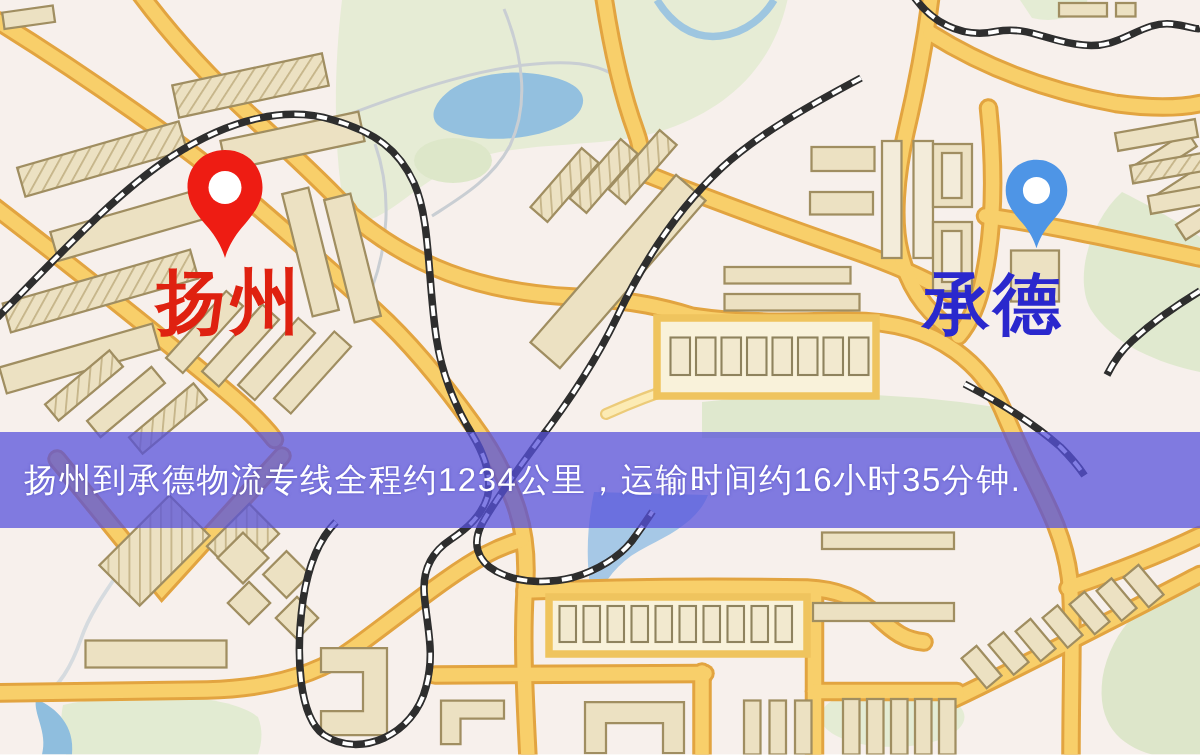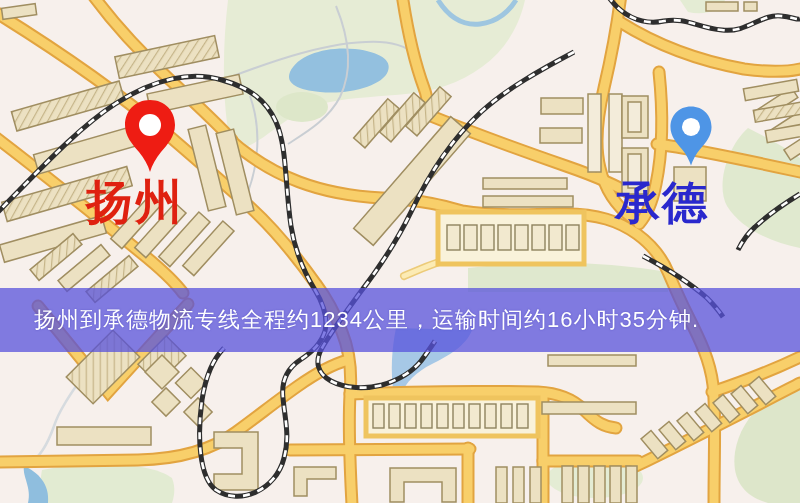--- a/index.html
+++ b/index.html
@@ -20,26 +20,26 @@
   .bld.hatch{fill:url(#hb);}
   .bld.pale{fill:#f3ecda;}
   .contour{fill:none;stroke:#c9ced3;stroke-width:2;}
   .stream{fill:none;stroke:#d6dbdf;stroke-width:2.5;}
   .cmp-frame{fill:#f9f2da;stroke:#efc45e;stroke-width:5;}
   .cmp-sq{fill:#f2e9cf;stroke:#8f835e;stroke-width:1.4;}
   
   .pin{position:absolute;}
   .pin-label{position:absolute;font-family:"DejaVu Serif","Liberation Serif",serif;
              font-weight:600;letter-spacing:2px;white-space:nowrap;line-height:1;}
-  .origin-label{left:86px;top:178px;font-size:47px;color:#df2110;}
+  .origin-label{left:104px;top:178px;font-size:47px;color:#df2110;}
   .dest-label{left:615px;top:180px;font-size:45px;color:#2a28cd;}
   
   .banner{position:absolute;left:0;top:288px;width:800px;height:64px;
           background:rgba(86,81,220,0.74);display:flex;align-items:center;
-          box-sizing:border-box;padding-left:34px;}
+          box-sizing:border-box;padding-left:16px;}
   .banner span{color:#ffffff;font-size:22px;letter-spacing:1px;white-space:nowrap;
                text-shadow:0 0 2px rgba(60,60,180,.6);}
 </style>
 </head>
 <body>
 
 <div class="stage">
 
   <svg class="map-svg" width="800" height="503" viewBox="0 0 800 503">
     <defs>

